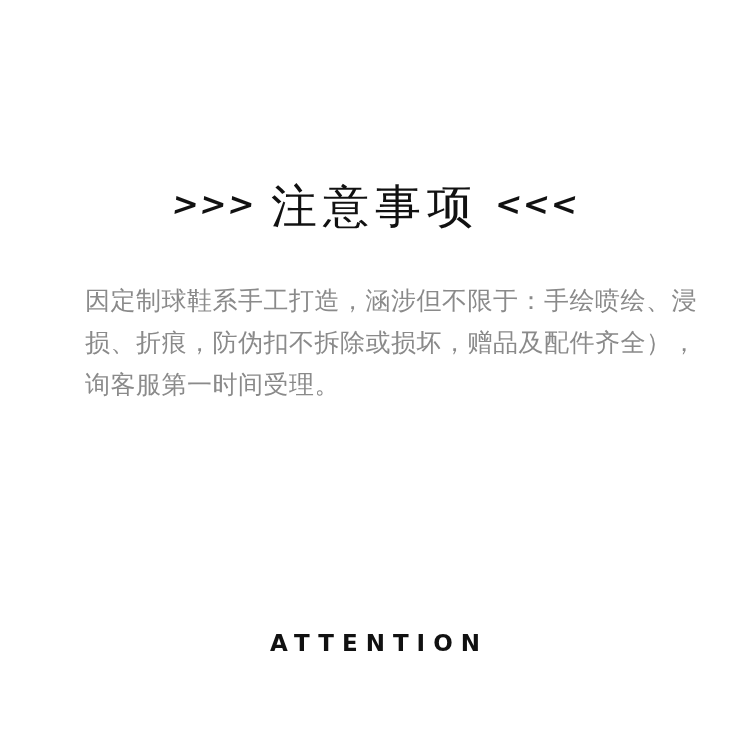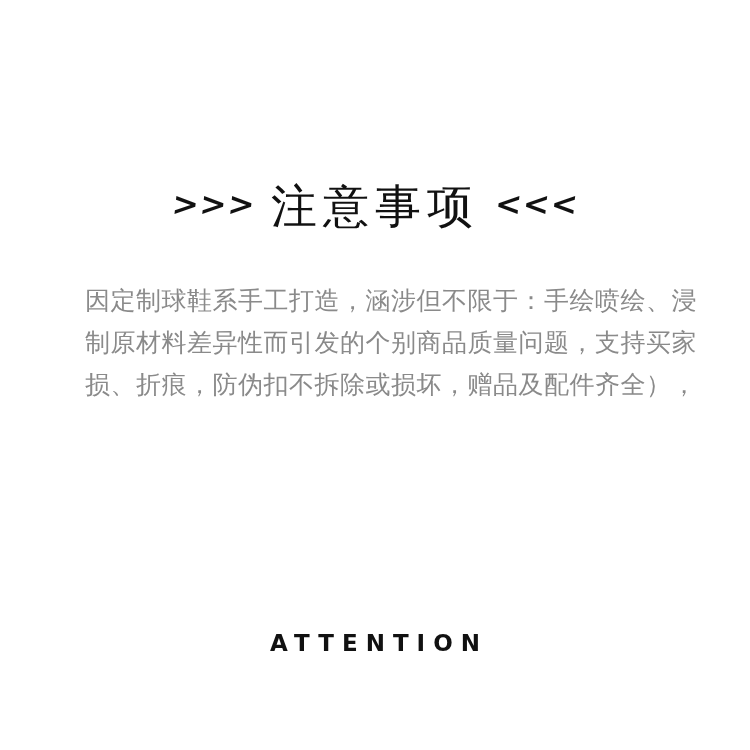--- a/index.html
+++ b/index.html
@@ -75,19 +75,19 @@
 <div class="canvas">
 
   <div class="title-row">
     <span class="title-arrows">&gt;&gt;&gt;</span>
     <span class="title-text">注意事项</span>
     <span class="title-arrows">&lt;&lt;&lt;</span>
   </div>
 
   <div class="notice">
     <div class="notice-line">因定制球鞋系手工打造，涵涉但不限于：手绘喷绘、浸</div>
-    <div class="notice-line">制原材料差异性而引发的个别商品质量问题，支持买家</div>
     <div class="notice-line">损、折痕，防伪扣不拆除或损坏，赠品及配件齐全），</div>
+    <div class="notice-line">询客服第一时间受理。</div>
   </div>
 
   <div class="footer-label">ATTENTION</div>
 
 </div>
 
 </body></html>

